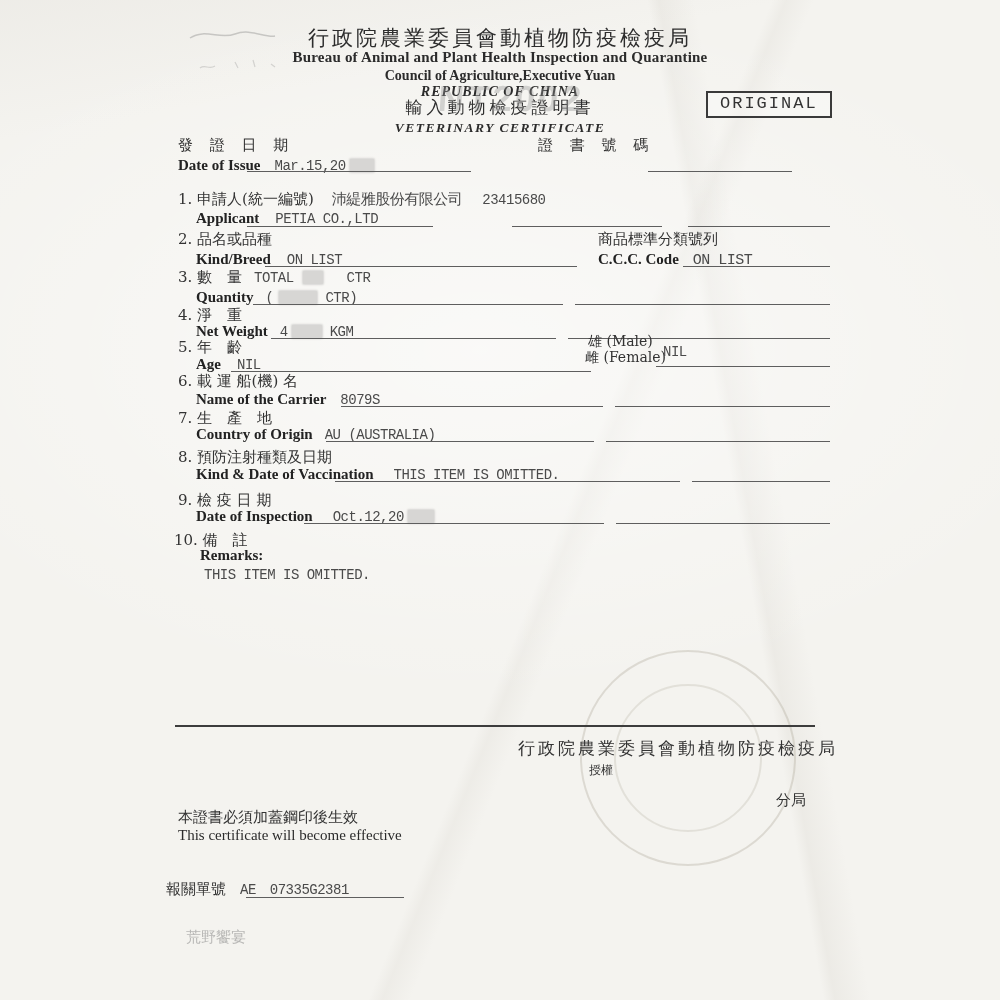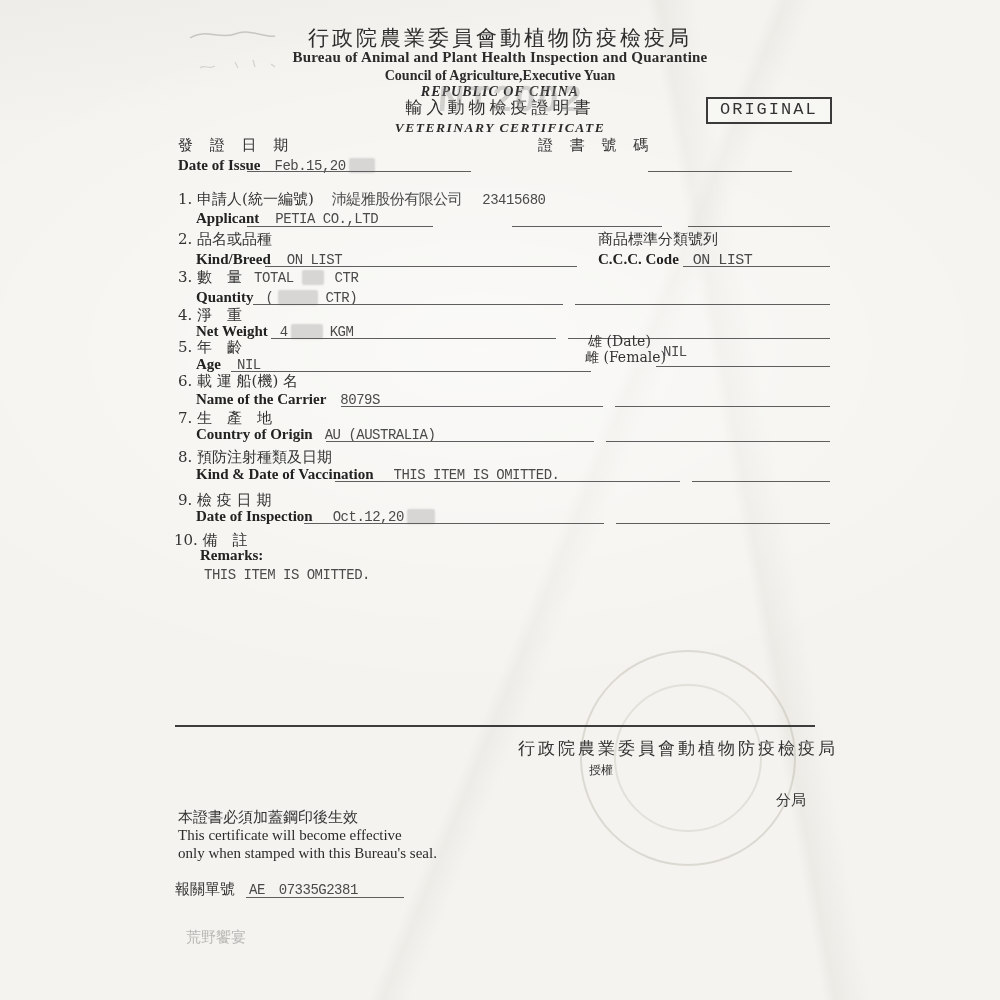--- a/index.html
+++ b/index.html
@@ -45,26 +45,26 @@
   <div class="seal" style="left:580px;top:650px;width:212px;height:212px;"></div>
   <div class="seal inner" style="left:614px;top:684px;width:144px;height:144px;"></div>
 
   <div class="abs hdr" style="top:24px;"><span class="zh hdr-zh">行政院農業委員會動植物防疫檢疫局</span></div>
   <div class="abs hdr" style="top:48px;"><span class="hdr-en">Bureau of Animal and Plant Health Inspection and Quarantine</span></div>
   <div class="abs hdr" style="top:66px;"><span class="hdr-en2">Council of Agriculture,Executive Yuan</span></div>
   <div class="abs hdr" style="top:82px;"><span class="hdr-en2" style="letter-spacing:1px;font-style:italic;">REPUBLIC OF CHINA</span></div>
   <div class="abs hdr" style="top:96px;"><span class="zh title-zh">輸入動物檢疫證明書</span></div>
   <div class="abs hdr" style="top:118px;font-style:italic;"><span class="title-en">VETERINARY CERTIFICATE</span></div>
   <div class="abs watermark" style="left:438px;top:78px;">NT2002</div>
-  <div class="abs" style="left:706px;top:100px;"><span class="orig-box">ORIGINAL</span></div>
+  <div class="abs" style="left:706px;top:94px;"><span class="orig-box">ORIGINAL</span></div>
 
   <div class="abs zh" style="left:178px;top:136px;letter-spacing:6px;">發 證 日 期</div>
   <div class="abs" style="left:178px;top:156px;">
     <span class="en-b">Date of Issue</span>
-    <span class="val" style="margin-left:10px;">Feb.15,20</span>
+    <span class="val" style="margin-left:10px;">Mar.15,20</span>
     <span class="redact" style="width:24px;"></span>
   </div>
   <div class="line" style="left:247px;top:171px;width:224px;"></div>
 
   <div class="abs zh" style="left:538px;top:136px;letter-spacing:6px;">證 書 號 碼</div>
   <div class="line" style="left:648px;top:171px;width:144px;"></div>
 
   <div class="abs" style="left:178px;top:190px;">
     <span class="zh">1. 申請人(統一編號)</span>
     <span class="val" style="margin-left:14px;font-size:15px;">沛緹雅股份有限公司</span>
@@ -88,21 +88,21 @@
   <div class="abs" style="left:598px;top:250px;">
     <span class="en-b">C.C.C. Code</span>
     <span class="val" style="margin-left:10px;font-size:15px;">ON LIST</span>
   </div>
   <div class="line" style="left:683px;top:266px;width:147px;"></div>
 
   <div class="abs" style="left:178px;top:268px;">
     <span class="zh">3. 數　量</span>
     <span class="val" style="margin-left:8px;">TOTAL</span>
     <span class="redact" style="width:20px;margin-left:5px;"></span>
-    <span class="val" style="margin-left:8px;">CTR</span>
+    <span class="val" style="margin-left:20px;">CTR</span>
   </div>
   <div class="abs" style="left:196px;top:288px;">
     <span class="en-b">Quantity</span>
     <span class="val" style="margin-left:8px;">(</span>
     <span class="redact" style="width:38px;margin-left:2px;"></span>
     <span class="val" style="margin-left:4px;">CTR)</span>
   </div>
   <div class="line" style="left:253px;top:304px;width:310px;"></div>
   <div class="line" style="left:575px;top:304px;width:255px;"></div>
 
@@ -115,21 +115,21 @@
   </div>
   <div class="line" style="left:271px;top:338px;width:285px;"></div>
   <div class="line" style="left:568px;top:338px;width:262px;"></div>
 
   <div class="abs zh" style="left:178px;top:338px;">5. 年　齡</div>
   <div class="abs" style="left:196px;top:355px;">
     <span class="en-b">Age</span>
     <span class="val" style="margin-left:12px;">NIL</span>
   </div>
   <div class="line" style="left:231px;top:371px;width:360px;"></div>
-  <div class="abs zh" style="left:588px;top:333px;font-size:14px;">雄 (Date)</div>
+  <div class="abs zh" style="left:588px;top:333px;font-size:14px;">雄 (Male)</div>
   <div class="abs zh" style="left:585px;top:349px;font-size:14px;">雌 (Female)</div>
   <div class="abs val" style="left:663px;top:344px;">NIL</div>
   <div class="line" style="left:656px;top:366px;width:174px;"></div>
 
   <div class="abs zh" style="left:178px;top:372px;">6. 載 運 船(機) 名</div>
   <div class="abs" style="left:196px;top:390px;">
     <span class="en-b">Name of the Carrier</span>
     <span class="val" style="margin-left:10px;">8079S</span>
   </div>
   <div class="line" style="left:341px;top:406px;width:262px;"></div>
@@ -164,23 +164,22 @@
   <div class="abs en-b" style="left:200px;top:547px;">Remarks:</div>
   <div class="abs val" style="left:204px;top:567px;">THIS ITEM IS OMITTED.</div>
 
   <div class="line" style="left:175px;top:725px;width:640px;border-bottom:2px solid #3c3c3c;"></div>
   <div class="abs zh sig-zh" style="left:518px;top:737px;">行政院農業委員會動植物防疫檢疫局</div>
   <div class="abs zh" style="left:589px;top:762px;font-size:12px;">授權</div>
   <div class="abs zh" style="left:776px;top:791px;">分局</div>
 
   <div class="abs zh" style="left:178px;top:808px;">本證書必須加蓋鋼印後生效</div>
   <div class="abs" style="left:178px;top:827px;font-size:15px;">This certificate will become effective</div>
-  <div class="abs" style="left:178px;top:845px;font-size:15px;">only when stamped with this Bureau's seal.</div>
 
-  <div class="abs" style="left:175px;top:880px;">
+  <div class="abs" style="left:166px;top:880px;">
     <span class="zh">報關單號</span>
     <span class="val" style="margin-left:10px;">AE</span>
     <span class="val" style="margin-left:10px;">07335G2381</span>
   </div>
   <div class="line" style="left:246px;top:897px;width:158px;"></div>
 
   <div class="abs zh faint" style="left:186px;top:928px;">荒野饗宴</div>
 
 </div>
 

